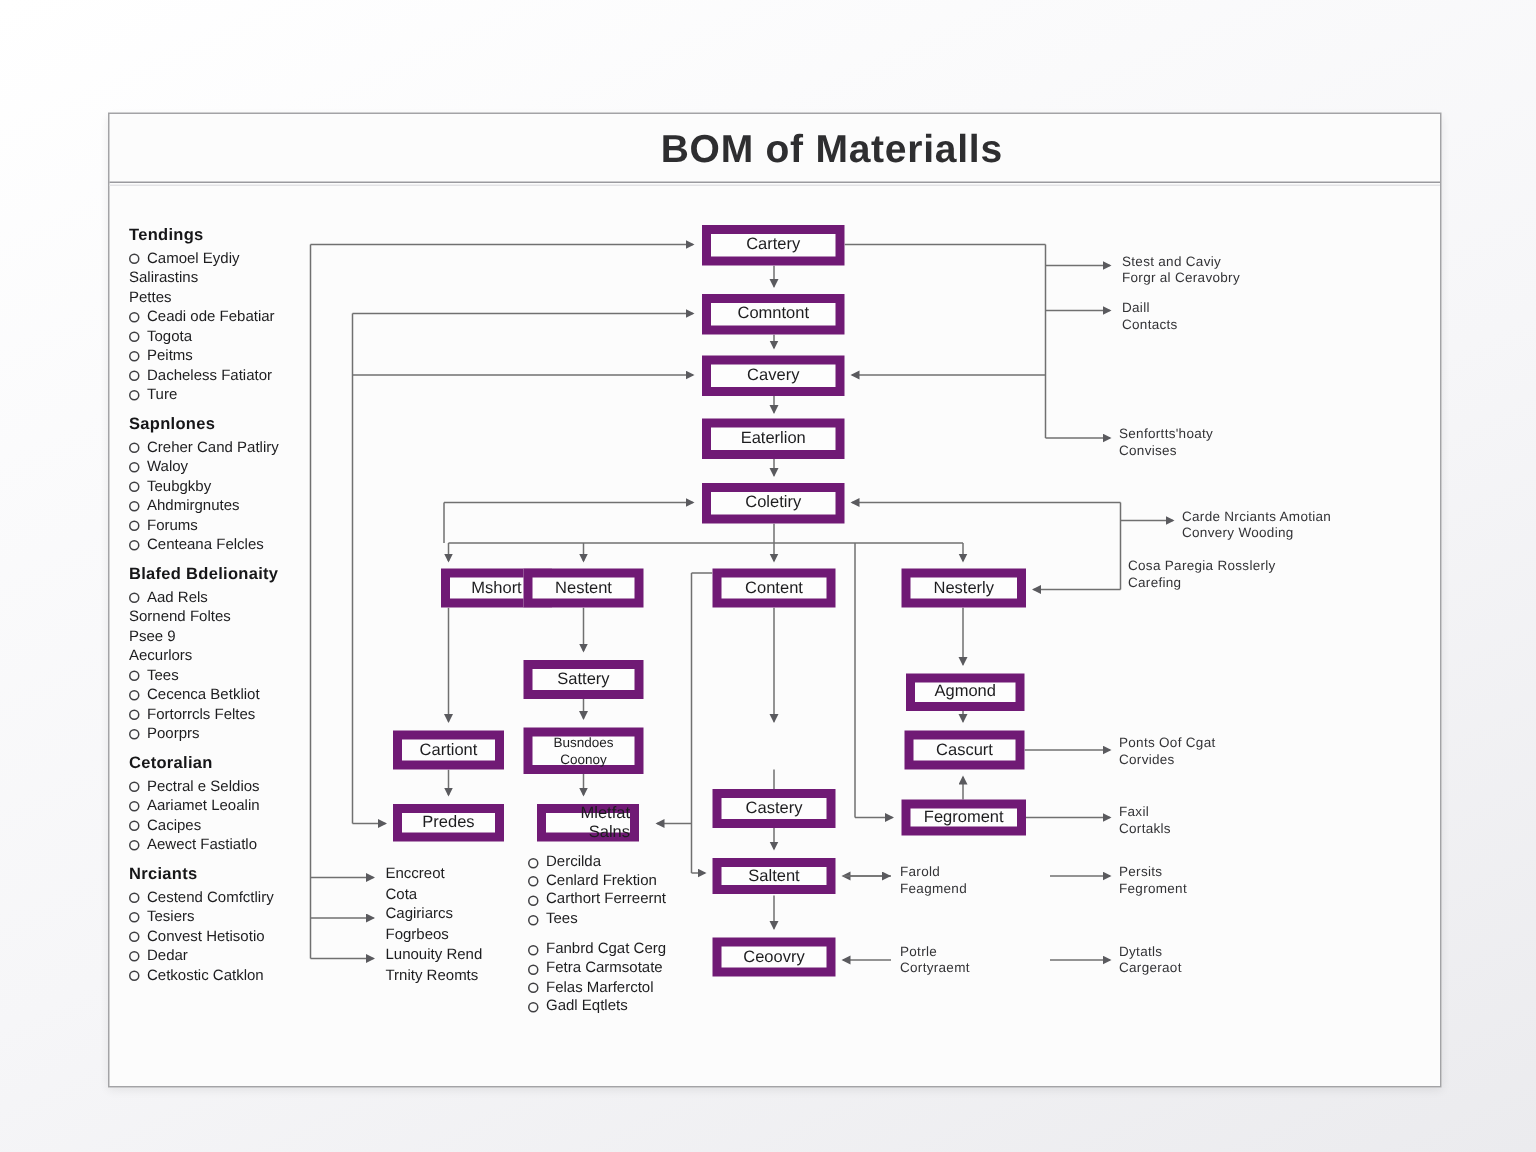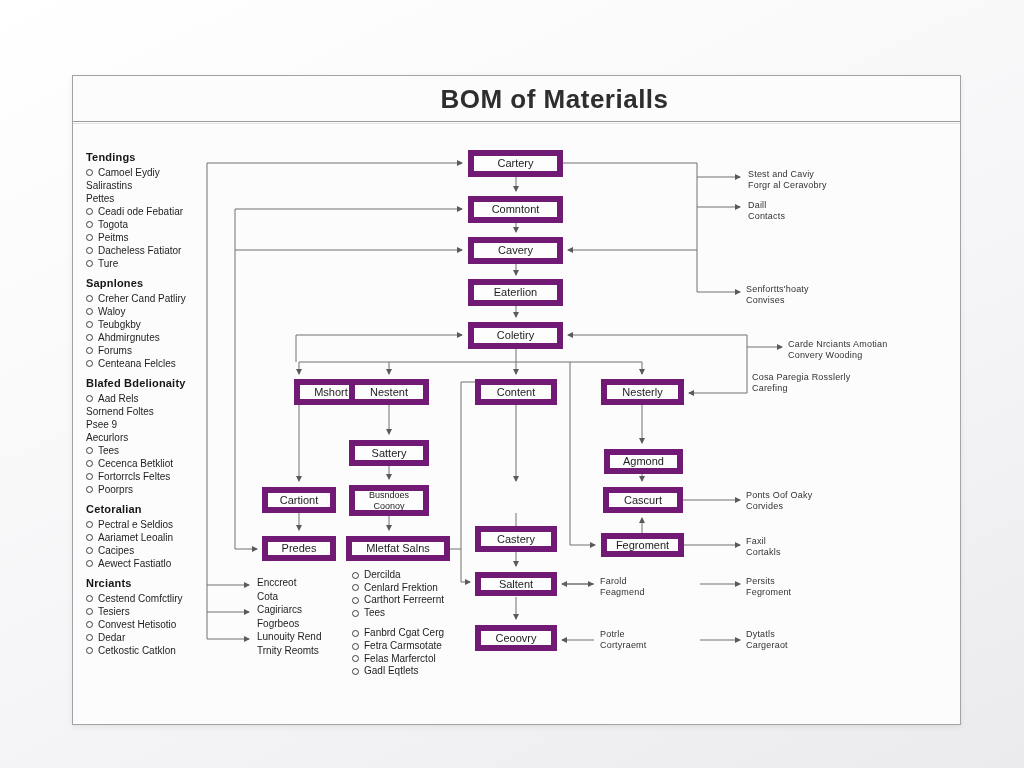--- a/index.html
+++ b/index.html
@@ -279,21 +279,21 @@
       <div class="node" style="left: 475px; top: 379px; width: 82px; height: 26px;">Content</div>
       <div class="node" style="left: 601px; top: 379px; width: 83px; height: 26px;">Nesterly</div>
       <div class="node" style="left: 349px; top: 440px; width: 80px; height: 26px;">Sattery</div>
       <div class="node" style="left: 604px; top: 449px; width: 79px; height: 25px;">Agmond</div>
       <div class="node" style="left: 262px; top: 487px; width: 74px; height: 26px;">Cartiont</div>
       <div class="node small" style="left: 349px; top: 485px; width: 80px; height: 31px;">Busndoes
 Coonoy</div>
       <div class="node" style="left: 475px; top: 487px; width: 82px; height: 26px; margin-top: 39px;">Castery</div>
       <div class="node" style="left: 603px; top: 487px; width: 80px; height: 26px;">Cascurt</div>
       <div class="node" style="left: 262px; top: 536px; width: 74px; height: 25px;">Predes</div>
-      <div class="node" style="left: 346px; top: 536px; width: 104px; height: 25px; text-align: right;">Mletfat Salns</div>
+      <div class="node" style="left: 358px; top: 536px; width: 68px; height: 25px; text-align: right;">Mletfat Salns</div>
       <div class="node" style="left: 601px; top: 533px; width: 83px; height: 24px;">Fegroment</div>
       <div class="node" style="left: 475px; top: 572px; width: 82px; height: 24px;">Saltent</div>
       <div class="node" style="left: 475px; top: 625px; width: 82px; height: 26px;">Ceoovry</div>
     </div>
   <div id="annots">
       <div class="annot" style="left: 748px; top: 169px;">
         <div>Stest and Caviy</div>
         <div>Forgr al Ceravobry</div>
       </div>
       <div class="annot" style="left: 748px; top: 200px;">
@@ -306,21 +306,21 @@
       </div>
       <div class="annot" style="left: 788px; top: 339px;">
         <div>Carde Nrciants Amotian</div>
         <div>Convery Wooding</div>
       </div>
       <div class="annot" style="left: 752px; top: 372px;">
         <div>Cosa Paregia Rosslerly</div>
         <div>Carefing</div>
       </div>
       <div class="annot" style="left: 746px; top: 490px;">
-        <div>Ponts Oof Oaky</div>
+        <div>Ponts Oof Cgat</div>
         <div>Corvides</div>
       </div>
       <div class="annot" style="left: 746px; top: 536px;">
         <div>Faxil</div>
         <div>Cortakls</div>
       </div>
       <div class="annot" style="left: 600px; top: 576px;">
         <div>Farold</div>
         <div>Feagmend</div>
       </div>

